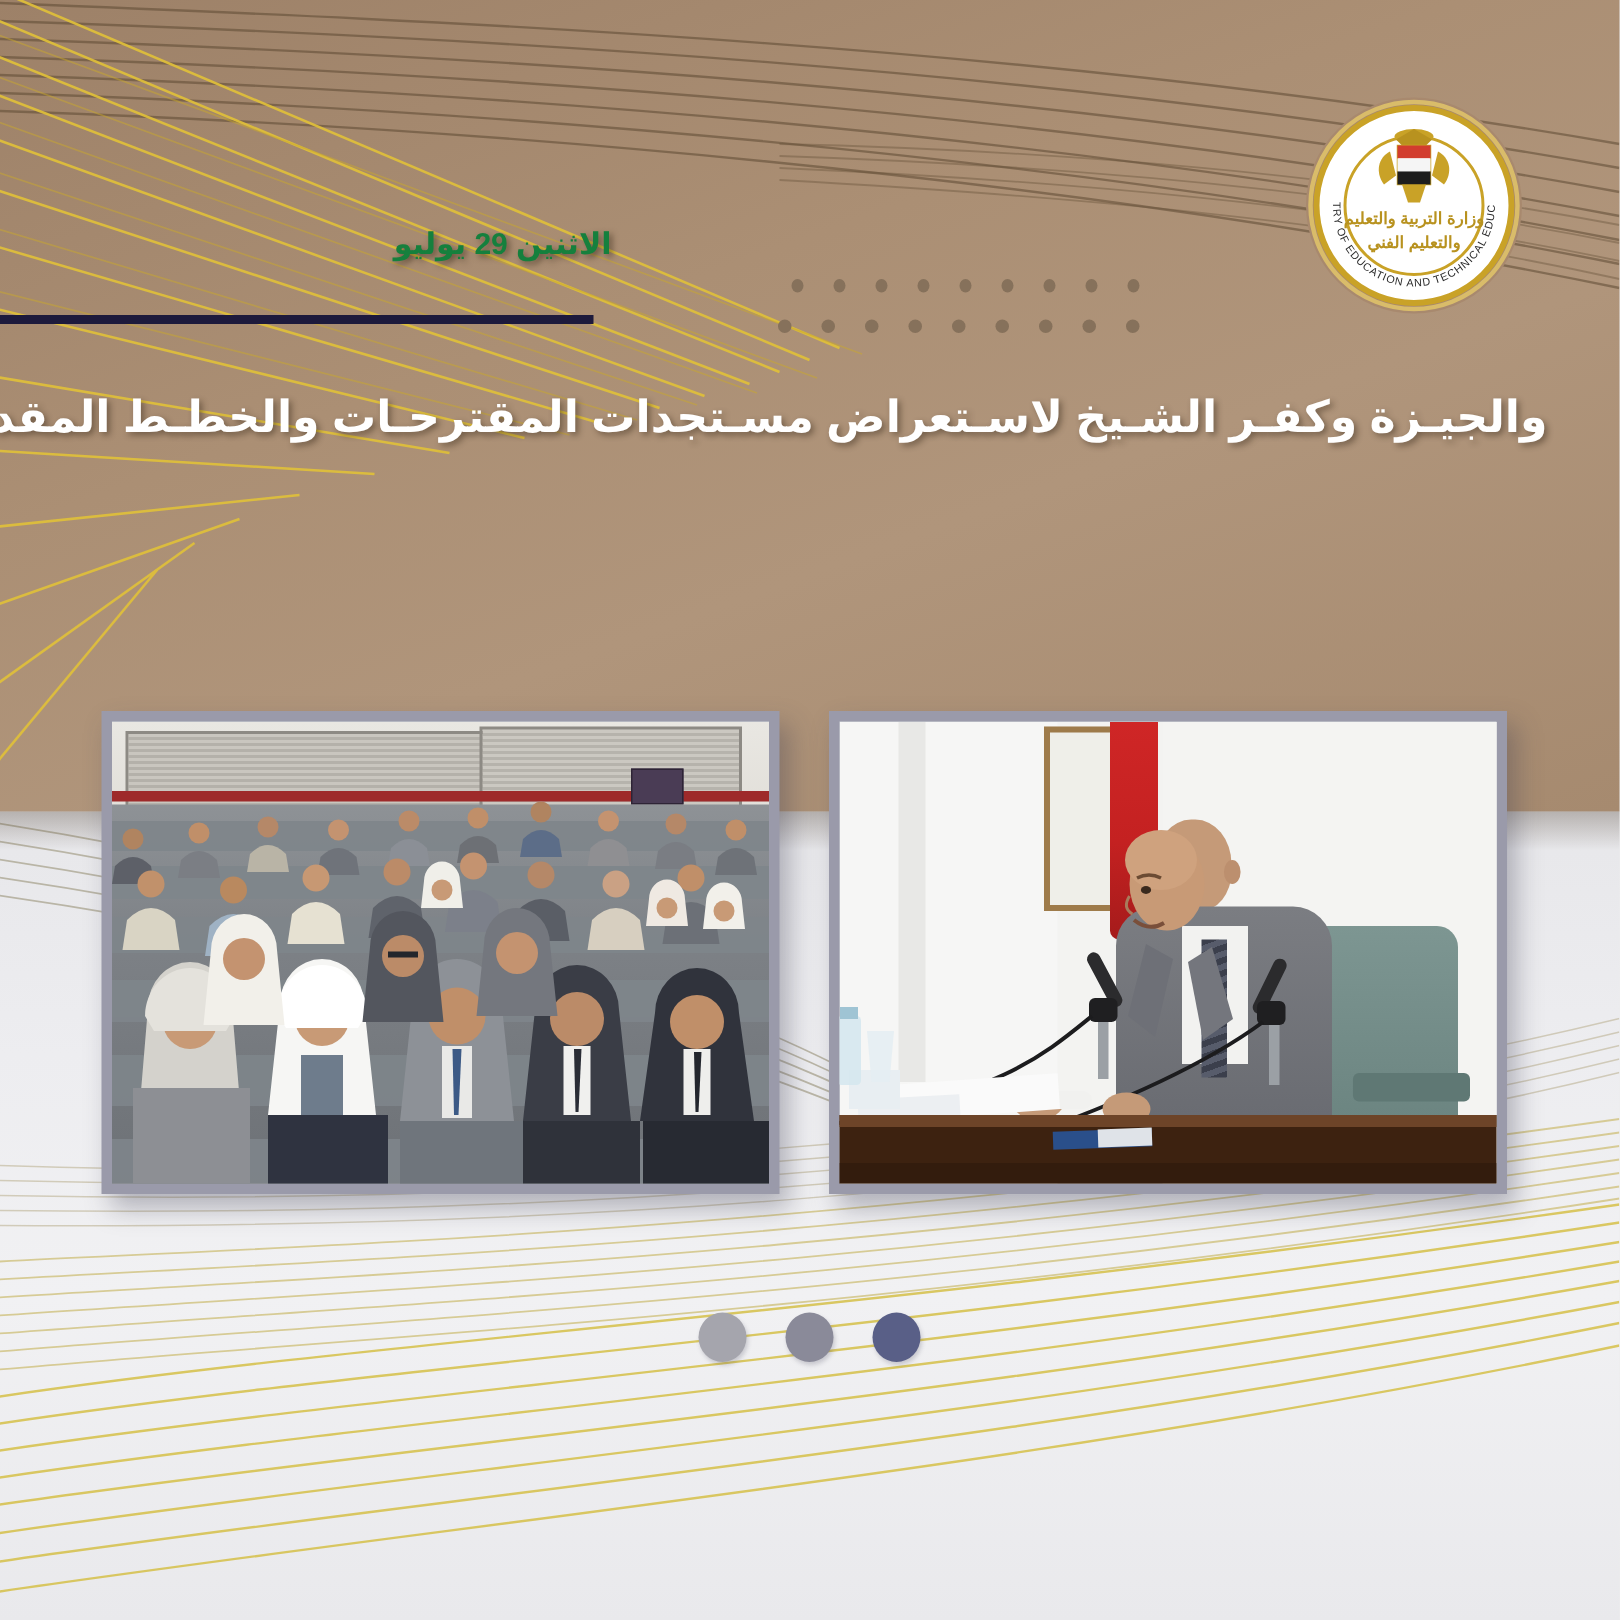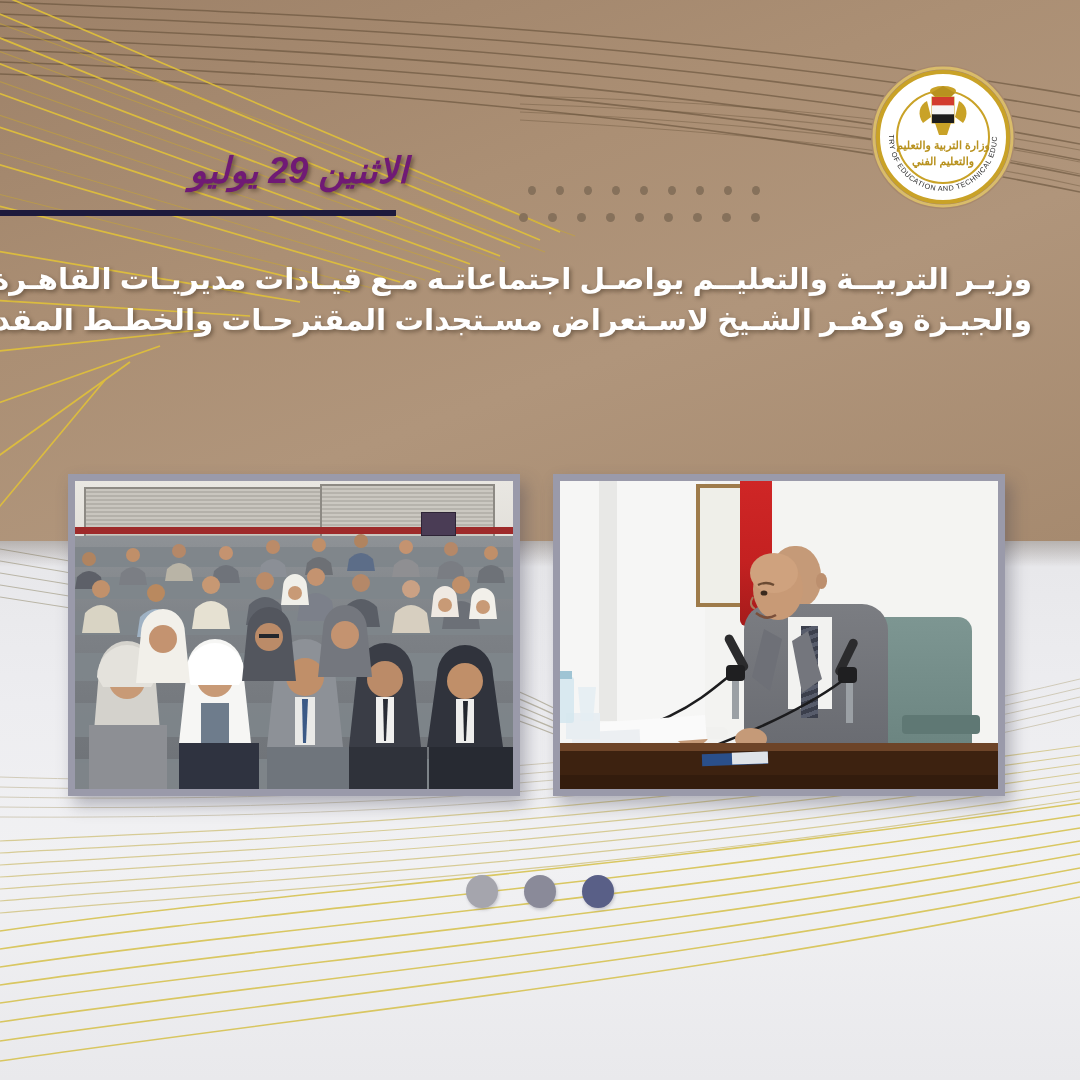--- a/index.html
+++ b/index.html
@@ -41,23 +41,23 @@
     overflow:hidden; z-index:0;
   }
 
   
   .date-row{
     position:absolute; right:672px; top:150px;
     z-index:6;
     white-space:nowrap;
   }
   .date-text{
-    font-size:36px; font-weight:bold; color:#701a75;
+    font-size:20px; font-weight:bold; color:#15803d;
     text-shadow:2px 2px 4px rgba(50,35,20,0.55);
-    letter-spacing:0px; direction:rtl;font-style:italic;
+    letter-spacing:0px; direction:rtl;
   }
   .date-underline{
     position:absolute; left:0; top:210px; width:396px; height:6px;
     background:#1d1a3c; z-index:6;
   }
 
   
   .dot-grid{
     position:absolute; left:528px; top:186px; width:252px; height:44px;
     z-index:6;
@@ -342,21 +342,20 @@
 
       <g>
         <text font-family="'Liberation Sans',sans-serif" font-size="7.2" fill="#2b2b2b" letter-spacing="0.6">
           <textPath href="#arcBot" startOffset="50%" text-anchor="middle">MINISTRY OF EDUCATION AND TECHNICAL EDUCATION</textPath>
         </text>
       </g>
     </svg>
   </div>
 
   <div class="headline">
-    <div class="ln l1">وزيـر التربيــة والتعليــم يواصـل اجتماعاتـه مـع قيـادات مديريـات القاهـرة</div>
     <div class="ln l2">والجيـزة وكفـر الشـيخ لاسـتعراض مسـتجدات المقترحـات والخطـط المقدمـة</div>
   </div>
 
   <div class="photo" id="photo-left" style="background: rgb(154, 154, 170);">
     <div class="inner">
       <div class="aud">
         <div class="wall"></div>
         <div class="blinds"></div>
         <div class="blinds2"></div>
         <div class="redband"></div>

